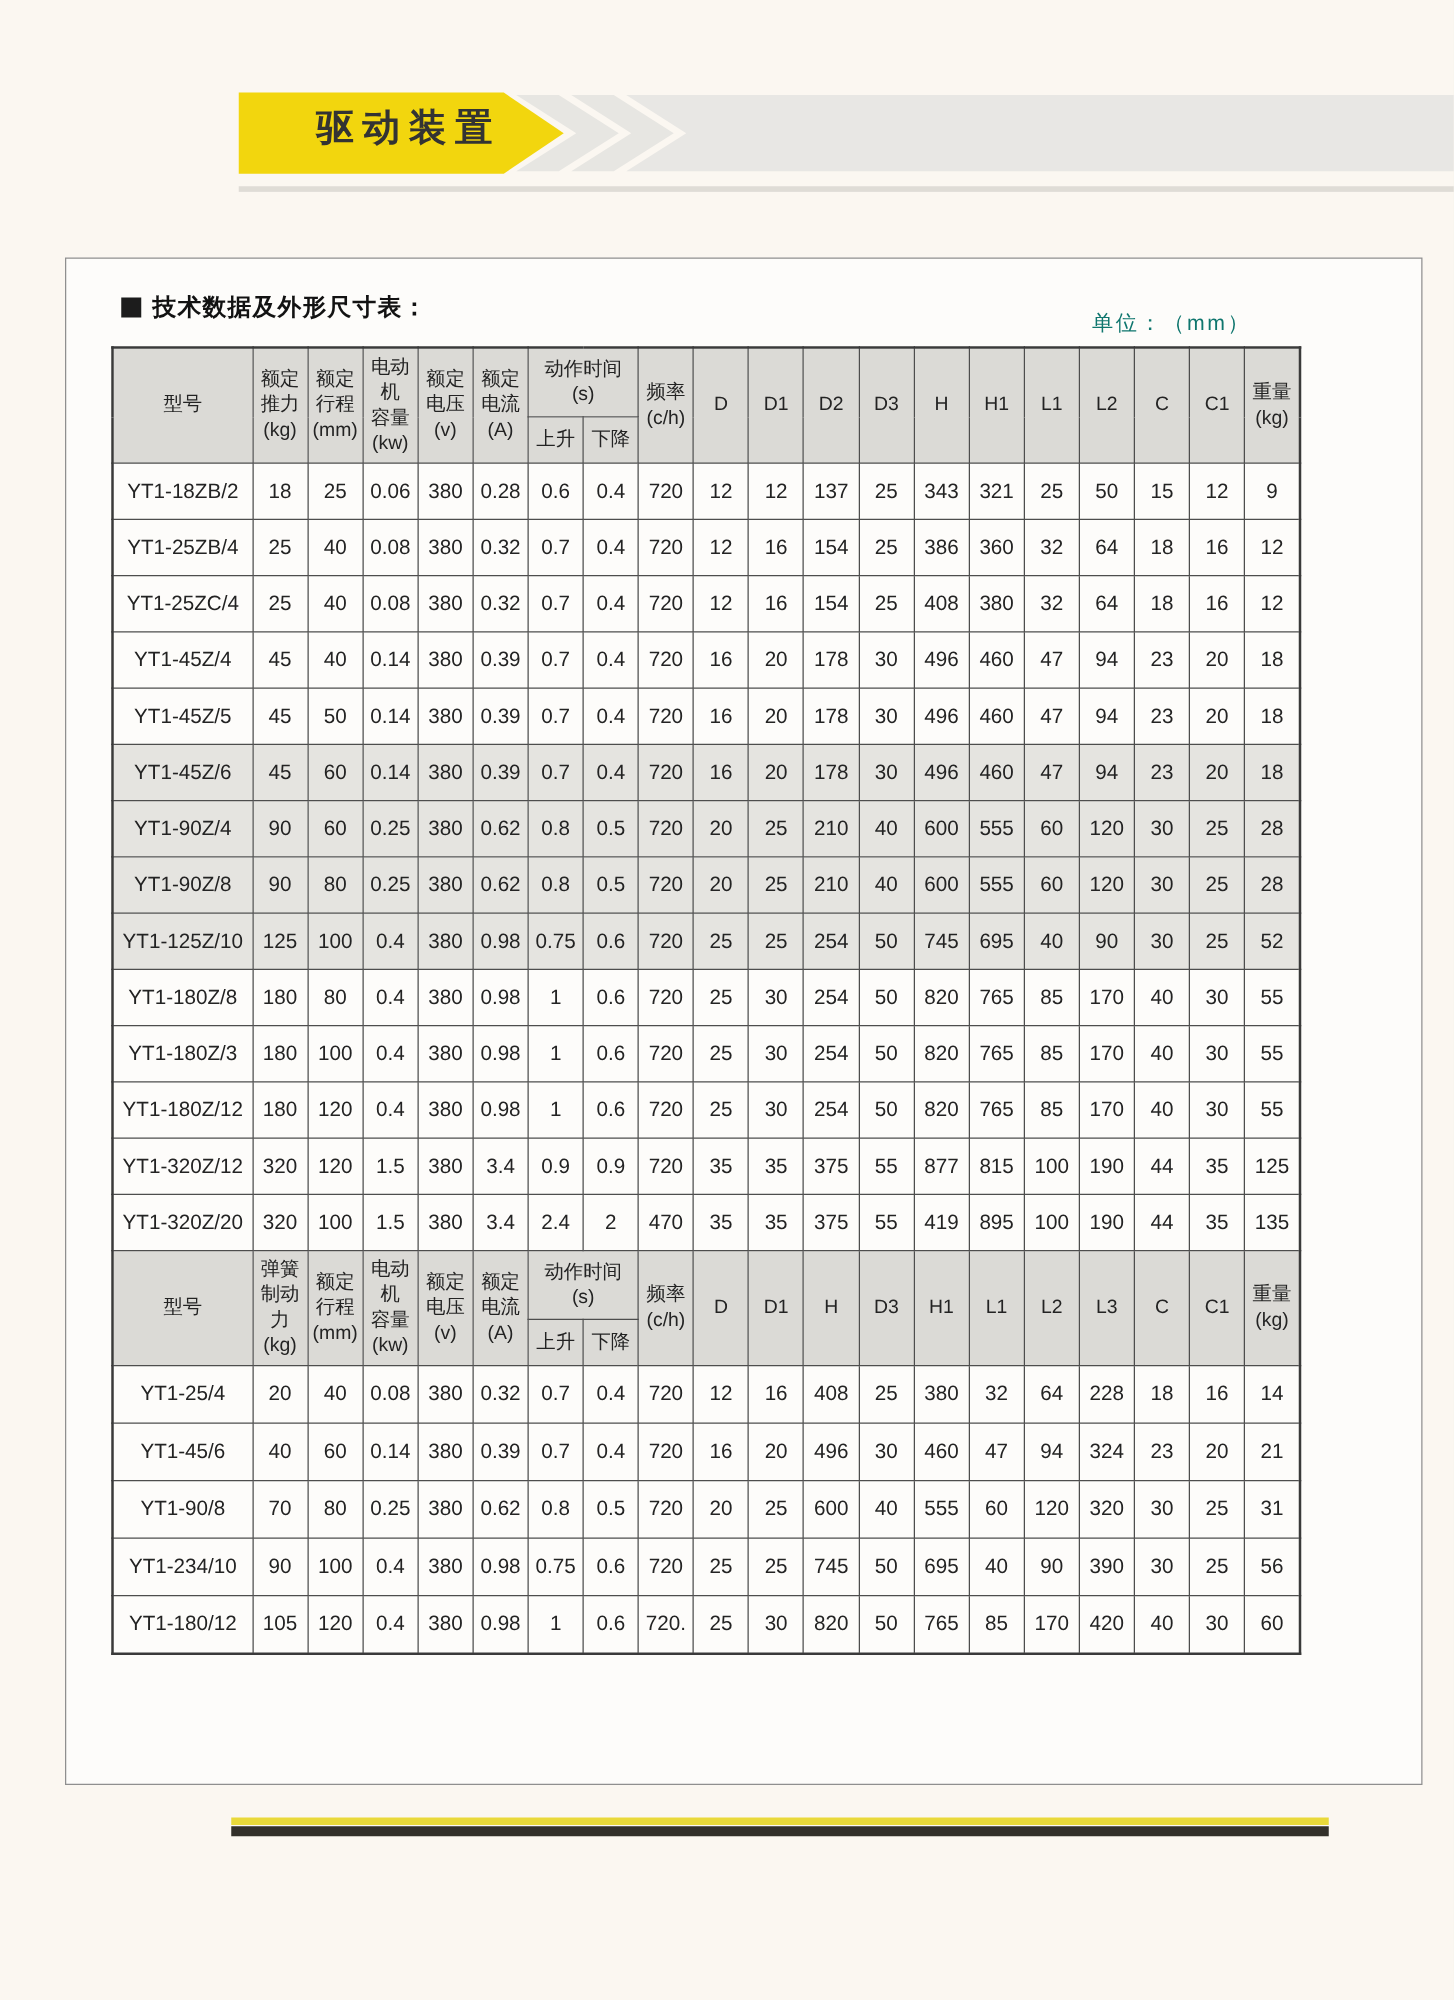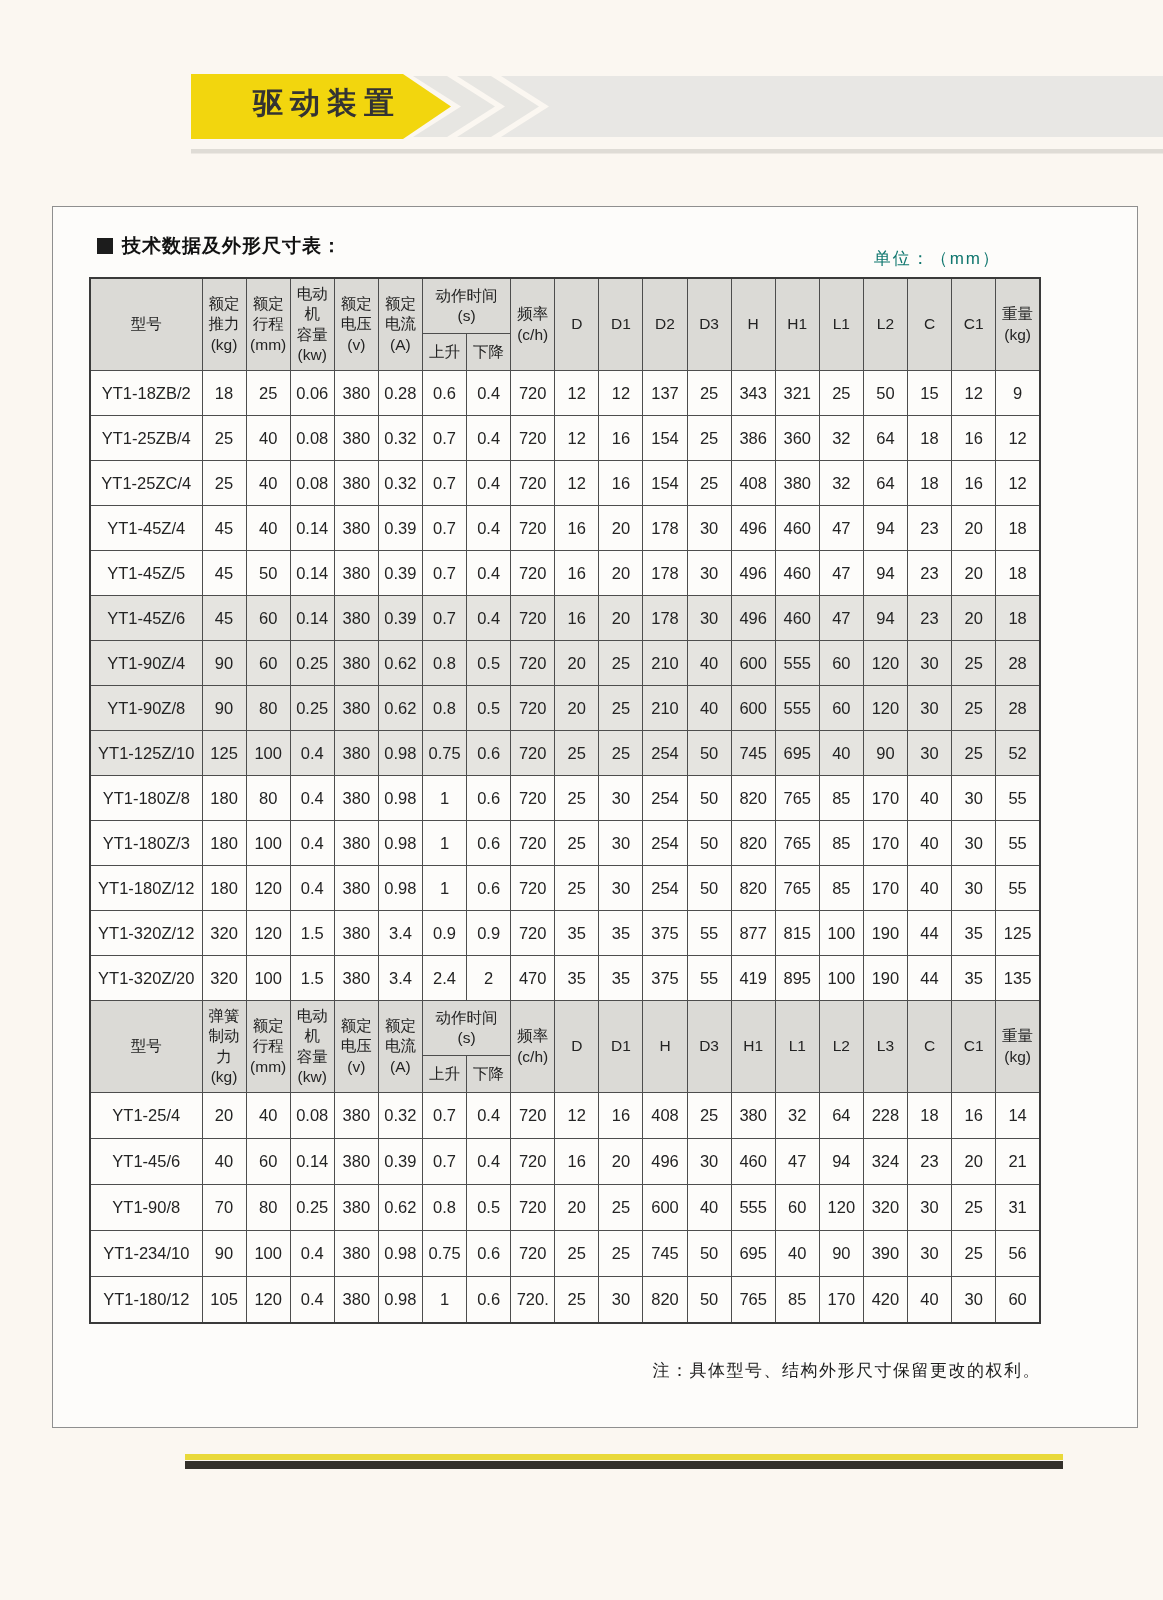--- a/index.html
+++ b/index.html
@@ -594,19 +594,18 @@
             <td>85</td>
             <td>170</td>
             <td>420</td>
             <td>40</td>
             <td>30</td>
             <td>60</td>
           </tr>
         </tbody>
     </table>
 
-    <div class="note-text">注：具体型号、结构外形尺寸保留更改的权利。</div>
   </div>
 
   <div class="stripe-yellow"></div>
   <div class="stripe-dark"></div>
 
 </div>
 
 </body></html>

